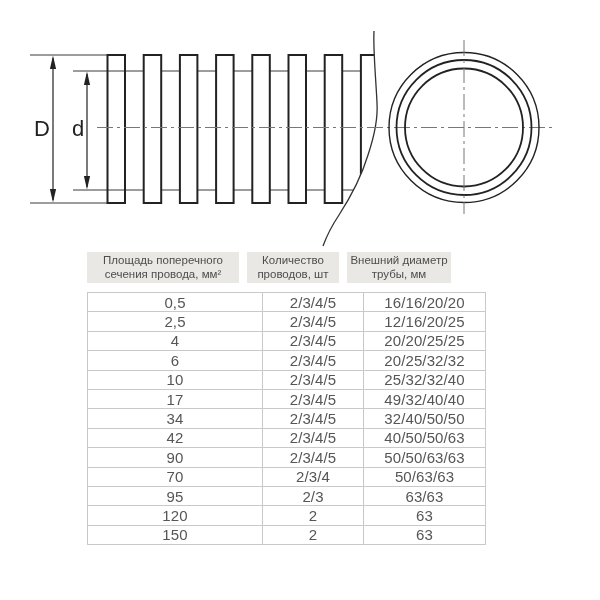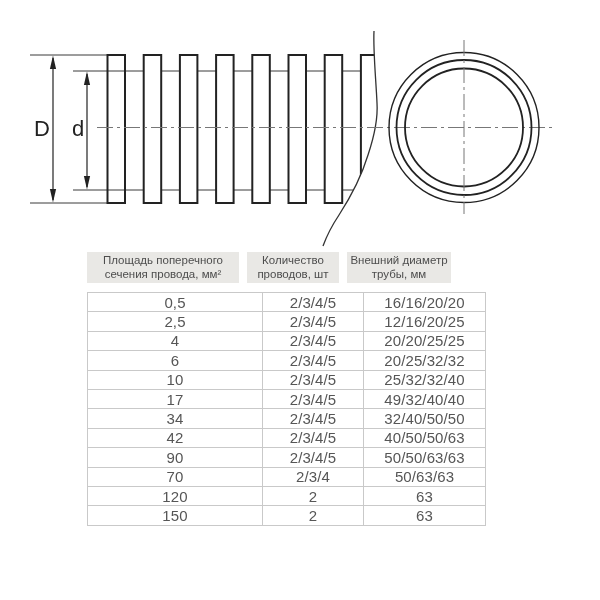--- a/index.html
+++ b/index.html
@@ -138,20 +138,25 @@
             <td>90</td>
             <td>2/3/4/5</td>
             <td>50/50/63/63</td>
           </tr>
           <tr>
             <td>70</td>
             <td>2/3/4</td>
             <td>50/63/63</td>
           </tr>
           <tr>
+            <td>95</td>
+            <td>2/3</td>
+            <td>63/63</td>
+          </tr>
+          <tr>
             <td>120</td>
             <td>2</td>
             <td>63</td>
           </tr>
           <tr>
             <td>150</td>
             <td>2</td>
             <td>63</td>
           </tr>
         </tbody>

